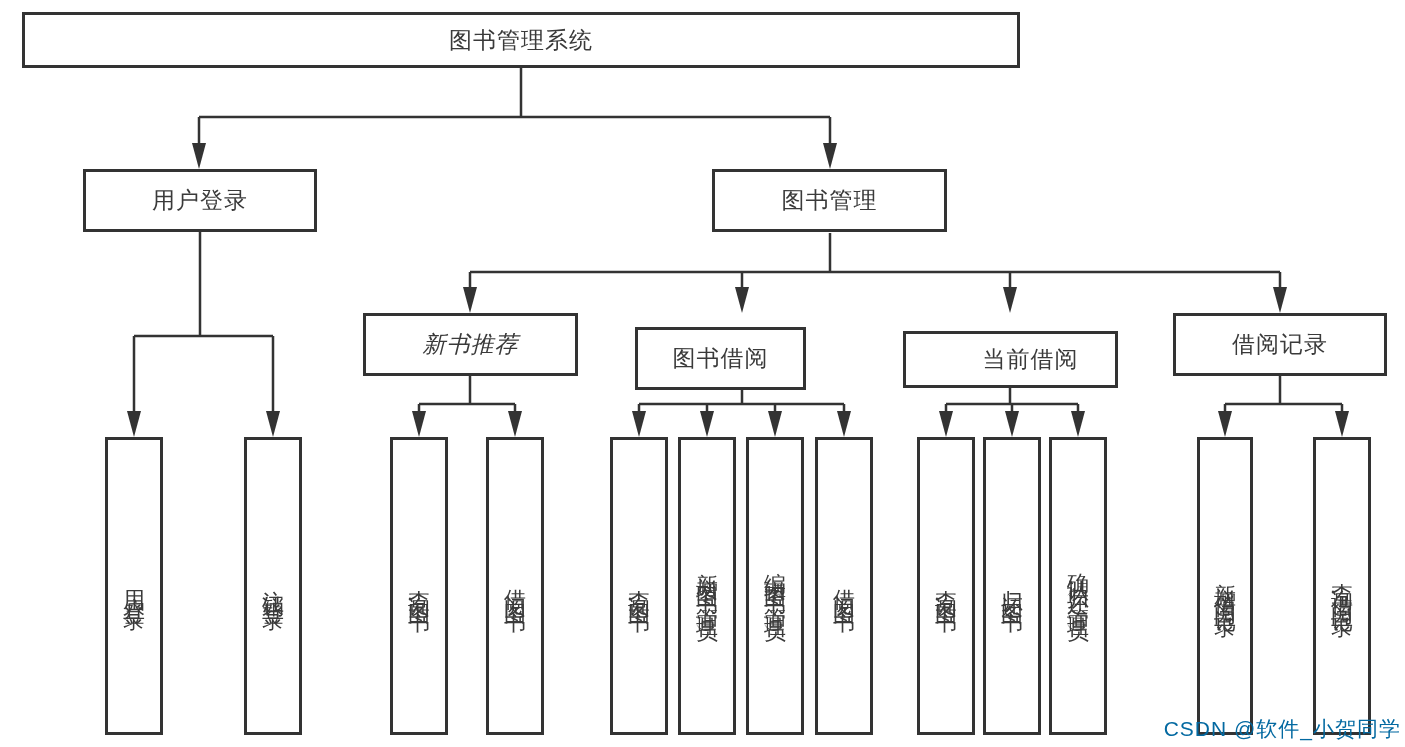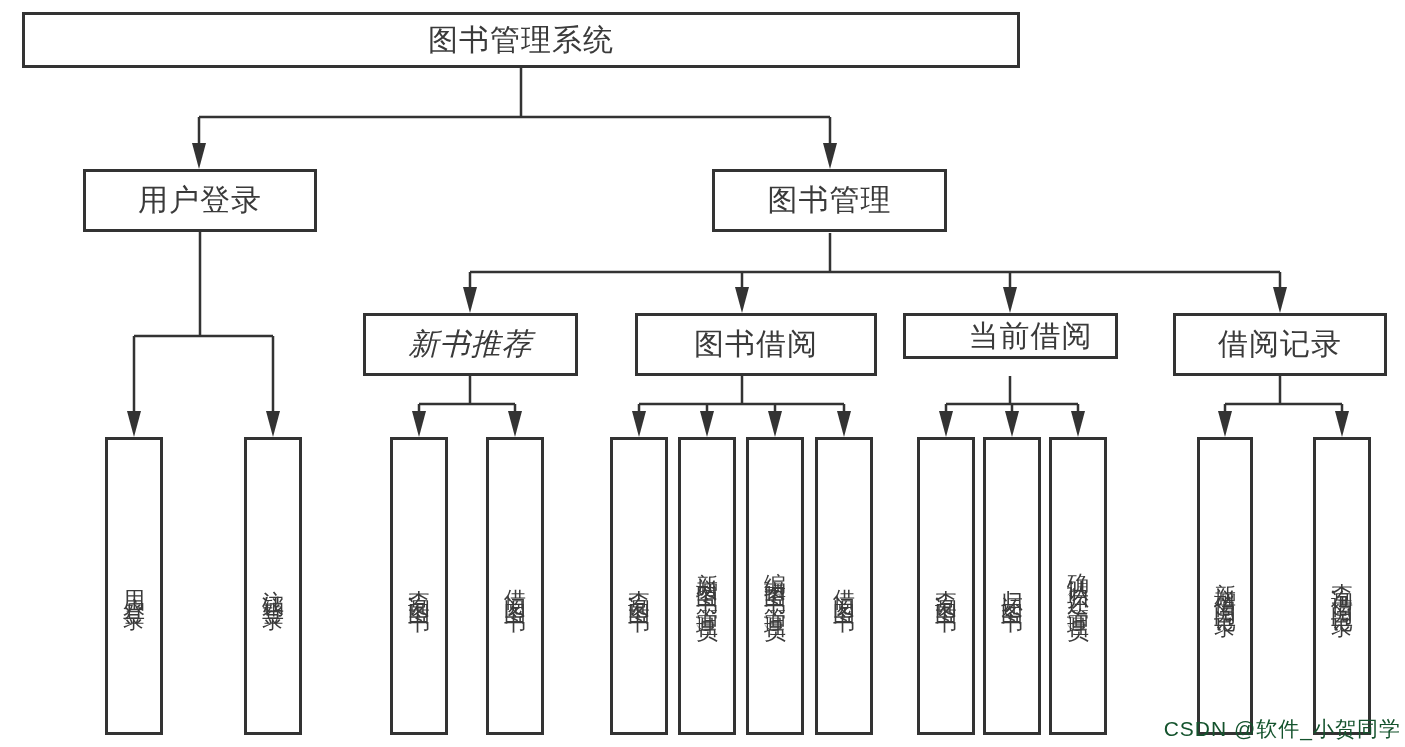--- a/index.html
+++ b/index.html
@@ -20,21 +20,21 @@
   .node {
     position: absolute;
     box-sizing: border-box;
     background: #ffffff;
     border: 3px solid #333333;
     display: flex;
     align-items: center;
     justify-content: center;
   }
   .node span {
-    font-size: 30px;
+    font-size: 23px;
     letter-spacing: 1px;
     color: #3a3a3a;
     white-space: nowrap;
   }
   .leaf {
     position: absolute;
     box-sizing: border-box;
     top: 437px;
     height: 298px;
     width: 58px;
@@ -51,21 +51,21 @@
     font-size: 22px;
     letter-spacing: 7px;
     line-height: 1;
     color: #3a3a3a;
   }
   .watermark {
     position: absolute;
     right: 4px;
     bottom: 4px;
     font-size: 21px;
-    color: #14532d;
+    color: #0369a1;
     letter-spacing: 1px;
     z-index: 2;
     white-space: nowrap;
   }
 </style>
 </head>
 <body>
 
 <div class="canvas">
 
@@ -107,24 +107,24 @@
   <div class="node" style="left:83px; top:169px; width:234px; height:63px;">
     <span>用户登录</span>
   </div>
   <div class="node" style="left:712px; top:169px; width:235px; height:63px;text-align:right;">
     <span>图书管理</span>
   </div>
 
   <div class="node" style="left:363px; top:313px; width:215px; height:63px;font-style:italic;">
     <span>新书推荐</span>
   </div>
-  <div class="node" style="left:635px; top:313px; width:242px; height:63px;">
+  <div class="node" style="left:635px; top:327px; width:171px; height:63px;">
     <span>图书借阅</span>
   </div>
-  <div class="node" style="left:903px; top:313px; width:215px; height:46px;padding-left:40px;">
+  <div class="node" style="left:903px; top:331px; width:215px; height:57px;padding-left:40px;">
     <span>当前借阅</span>
   </div>
   <div class="node" style="left:1173px; top:313px; width:214px; height:63px;">
     <span>借阅记录</span>
   </div>
 
   <div class="leaf" style="left:105px;">
     <span>用户登录</span>
   </div>
   <div class="leaf" style="left:244px;">

